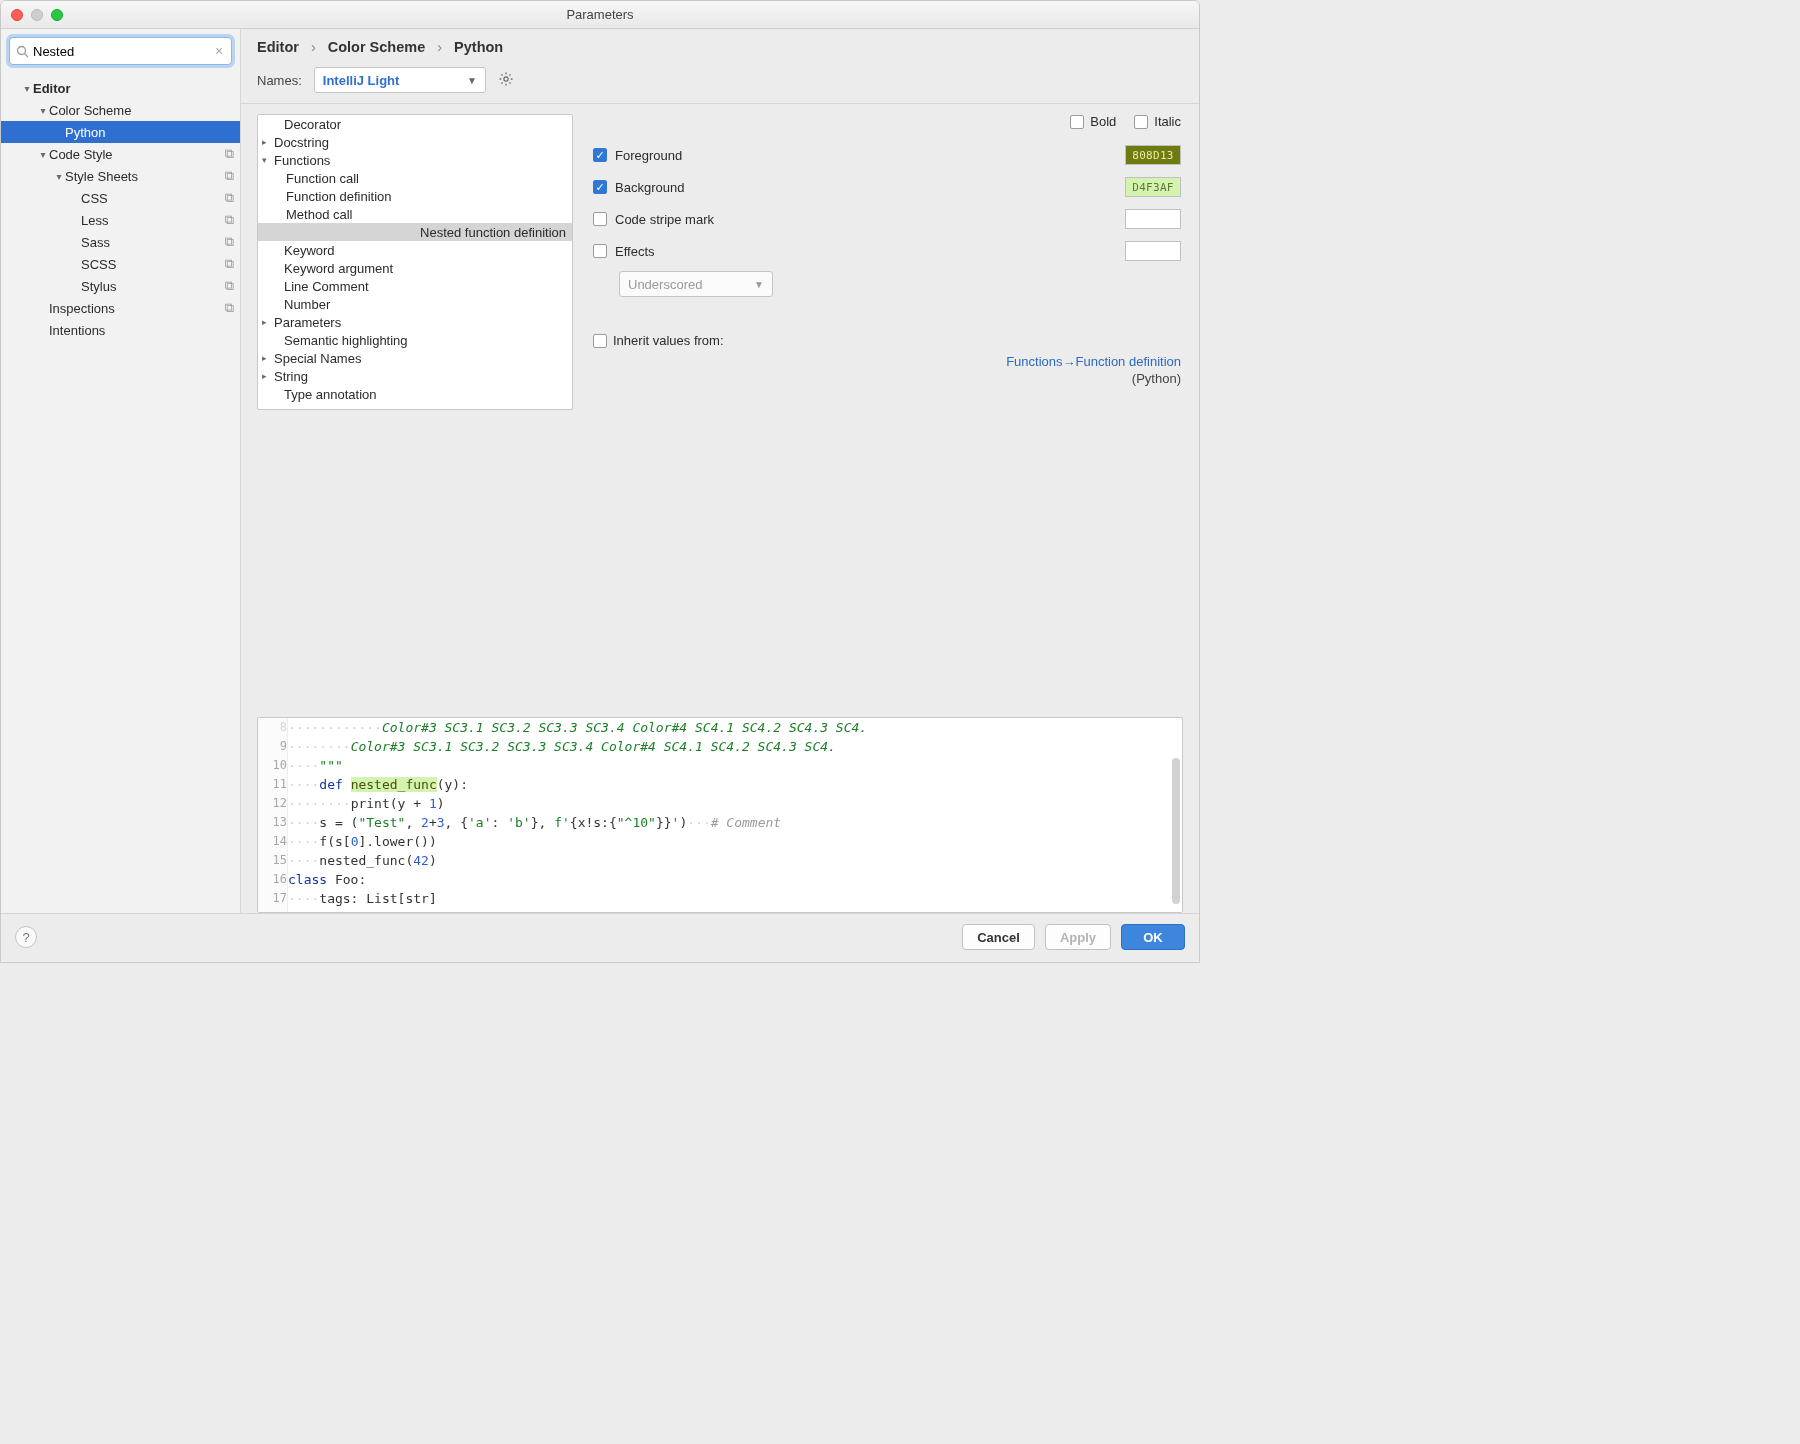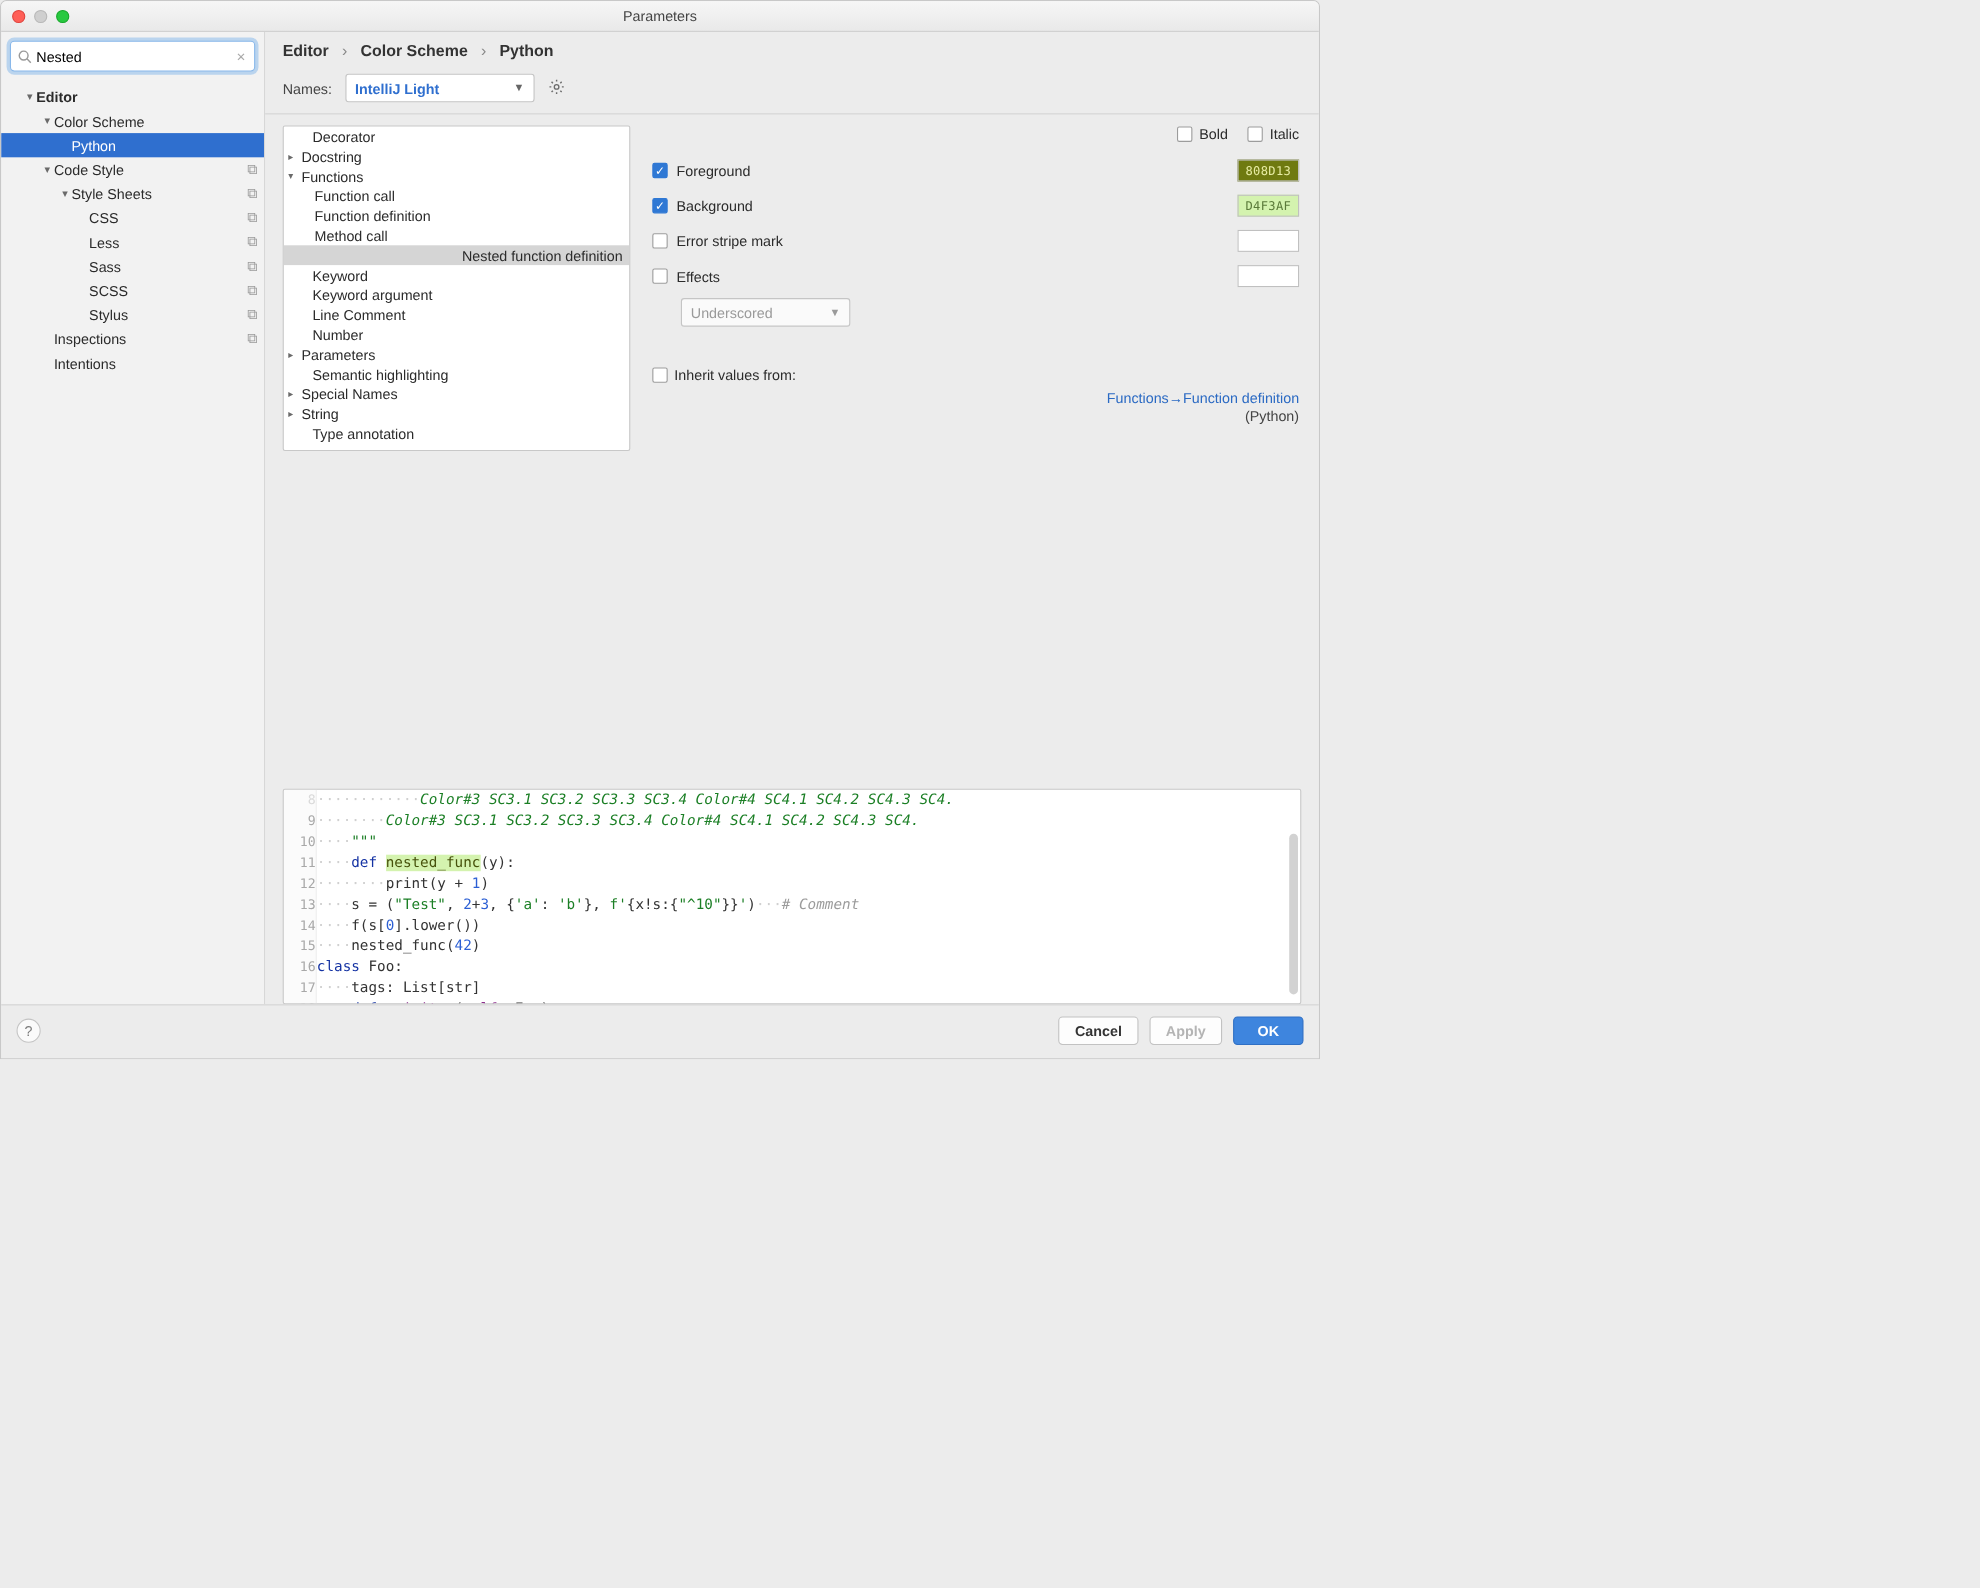--- a/index.html
+++ b/index.html
@@ -402,21 +402,21 @@
                 </span>
                 <span>Background</span>
               </div>
             <div class="swatch" style="background:#d4f3af;color:#5a7a39;">D4F3AF</div>
           </div>
           <div class="attr-row">
             <div class="left">
                 <span class="chk">
                   <span class="chkbox"></span>
                 </span>
-                <span>Error stripe mark</span>
+                <span>Code stripe mark</span>
               </div>
             <div class="swatch" style="background:#fff;"></div>
           </div>
           <div class="attr-row">
             <div class="left">
                 <span class="chk">
                   <span class="chkbox"></span>
                 </span>
                 <span>Effects</span>
               </div>

